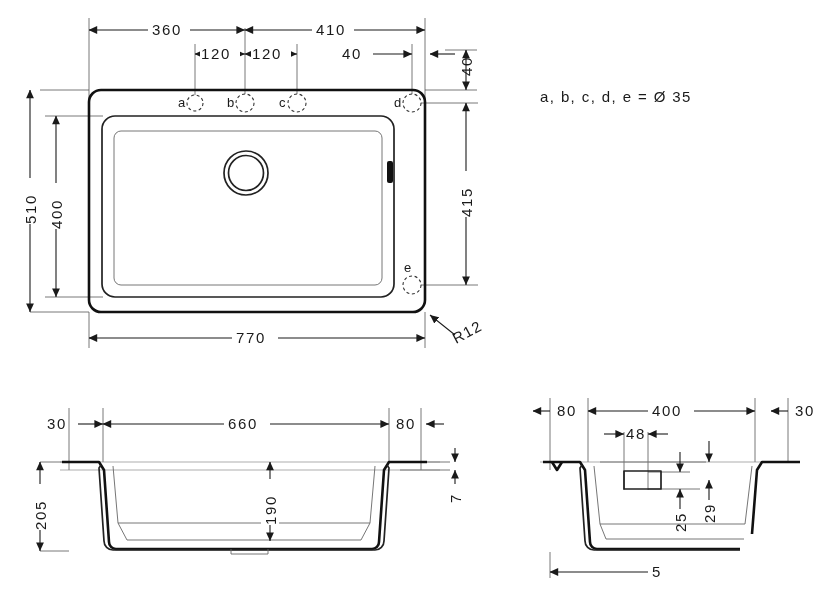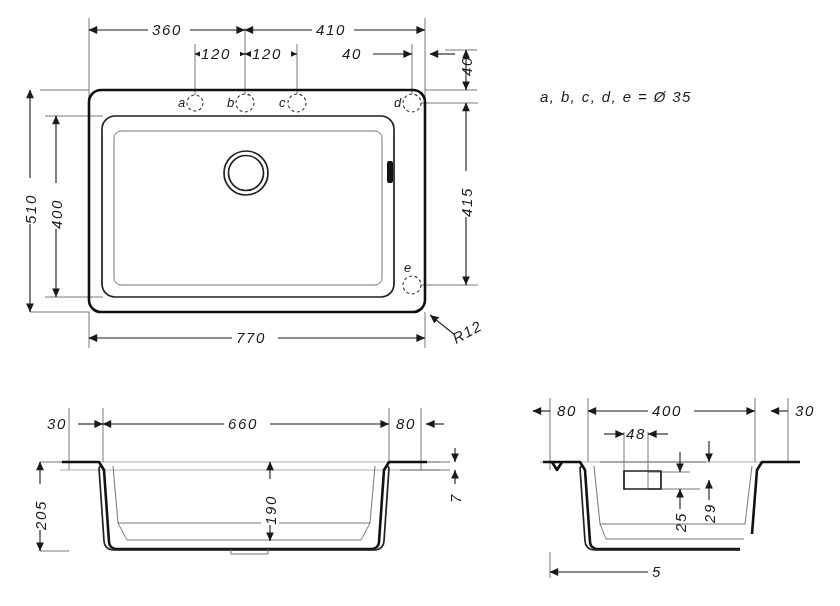--- a/index.html
+++ b/index.html
@@ -1,21 +1,21 @@
 <!DOCTYPE html>
 <html><head>
 <meta charset="utf-8">
 <style>
   html,body{margin:0;padding:0;background:#ffffff;}
   body{
     width:840px;height:606px;overflow:hidden;
     font-family:"Liberation Sans", sans-serif;
     color:#1a1a1a;
   }
-  #stage{position:relative;width:840px;height:606px;background:#fff;font-style:italic;}
+  #stage{position:relative;width:840px;height:606px;background:#fff;}
   svg#drawing{position:absolute;left:0;top:0;width:840px;height:606px;}
   .dimtxt{
     font-family:"Liberation Sans", sans-serif;
     font-size:15px;
     letter-spacing:1.6px;
     fill:#1a1a1a;
   }
   .legendtxt{
     font-family:"Liberation Sans", sans-serif;
     font-size:15px;

